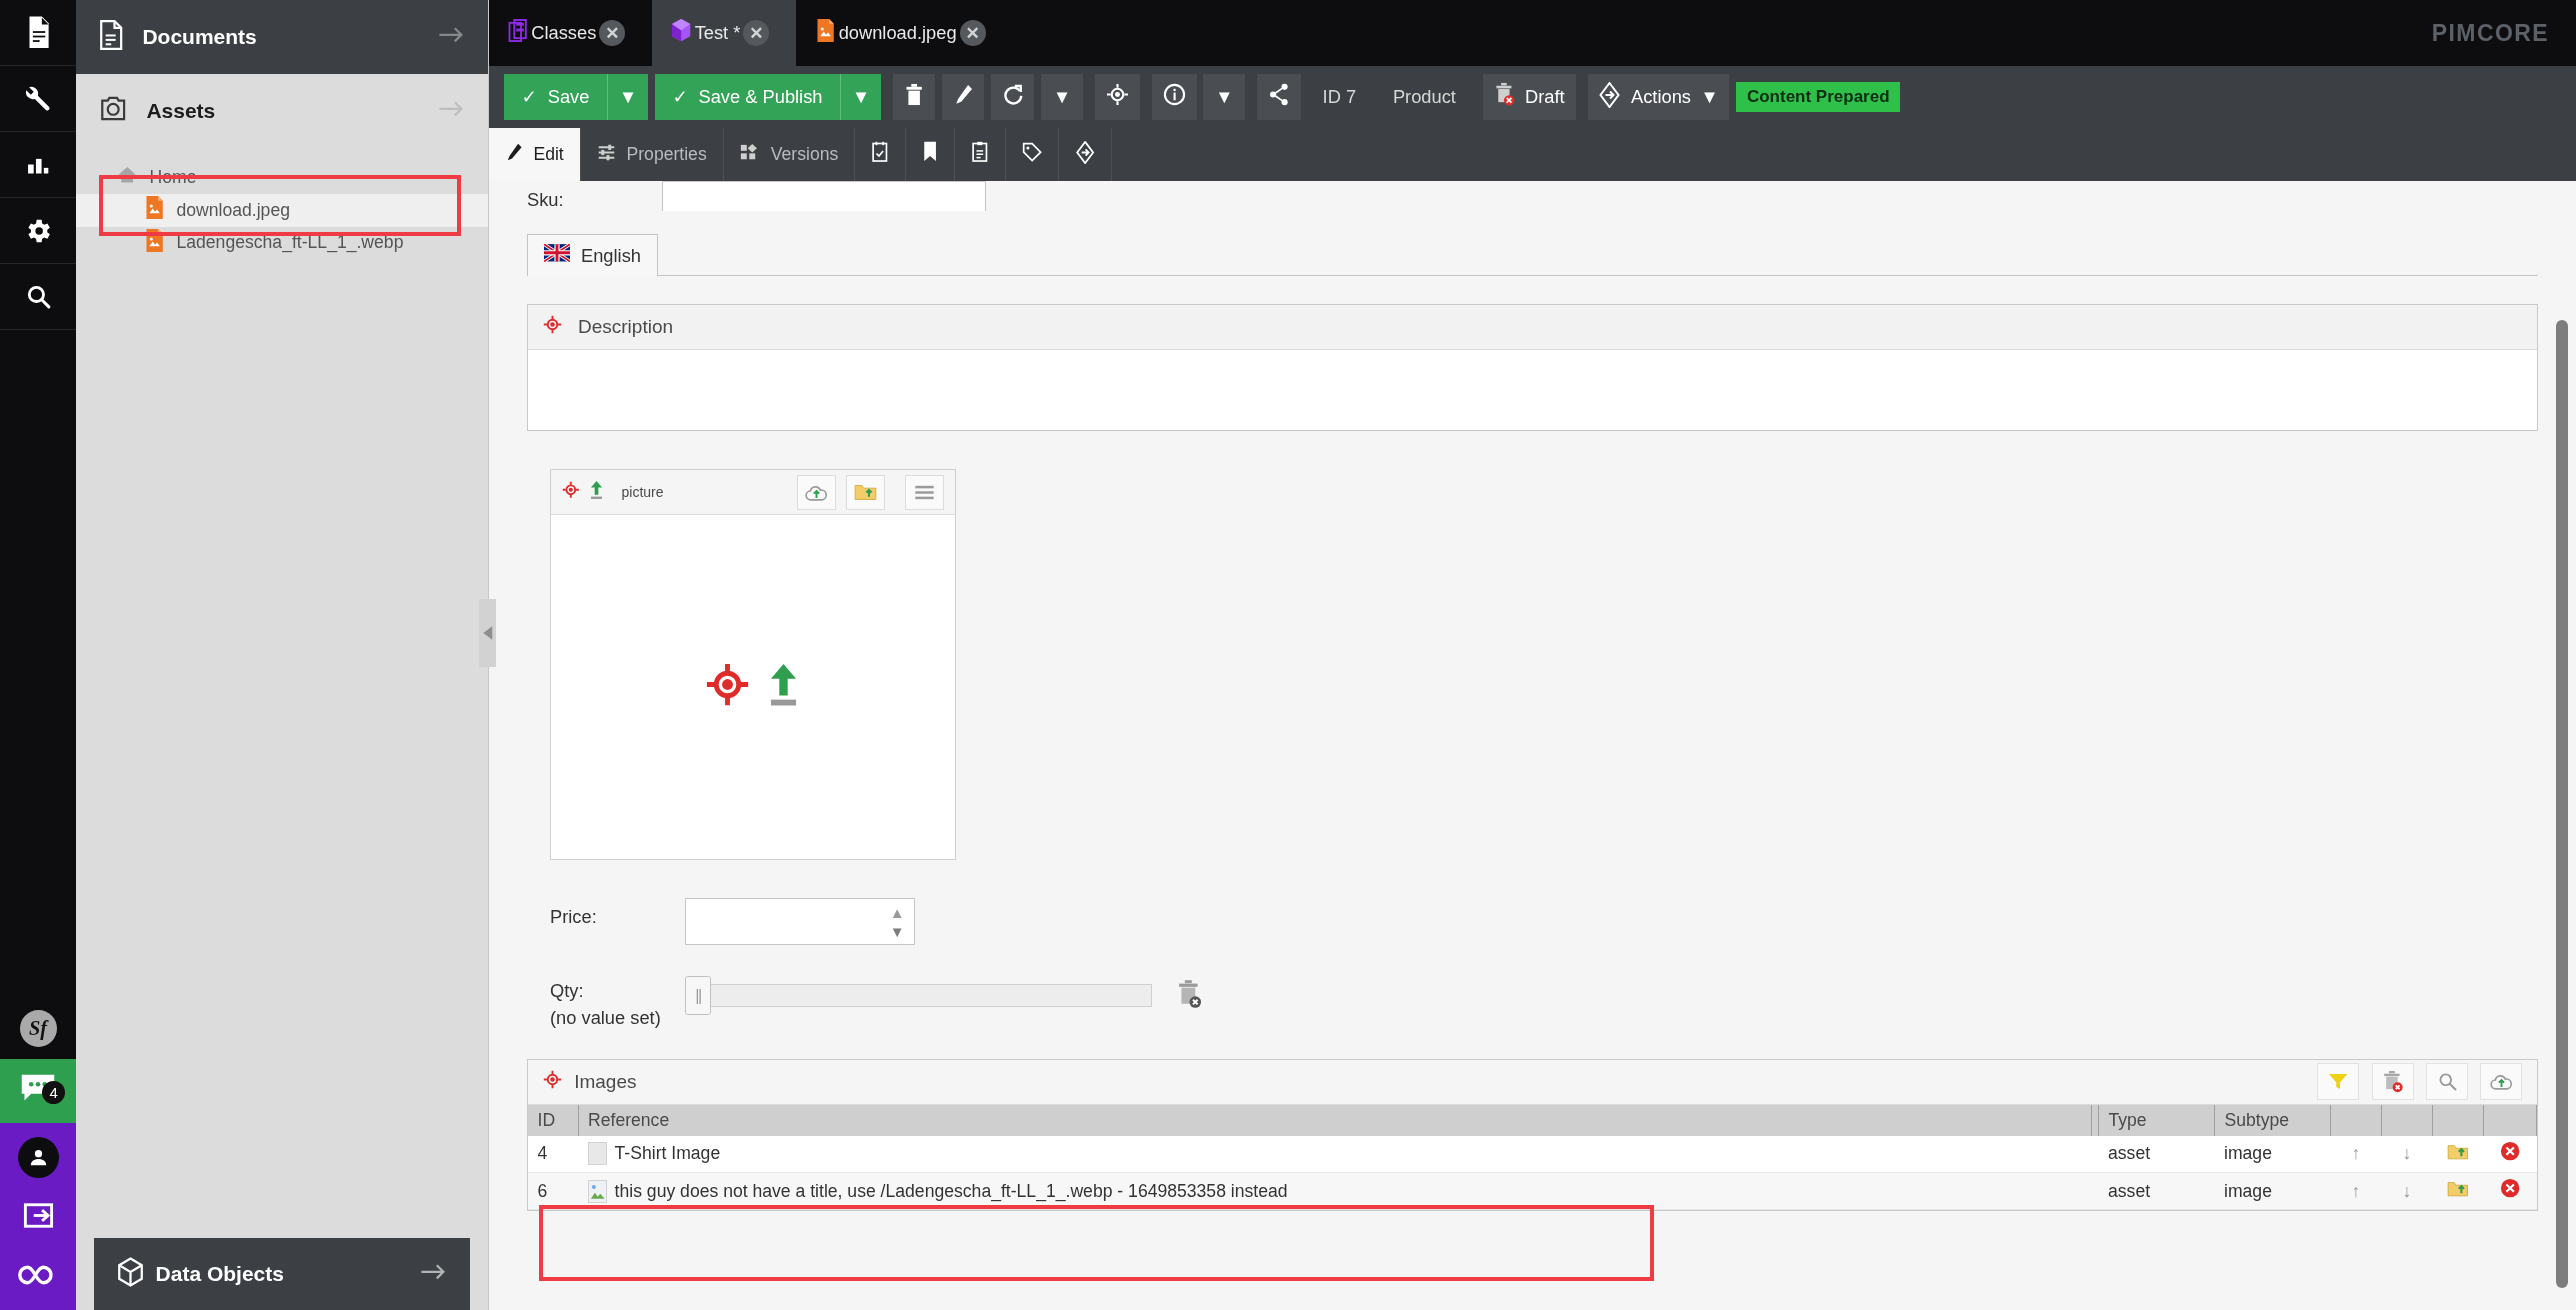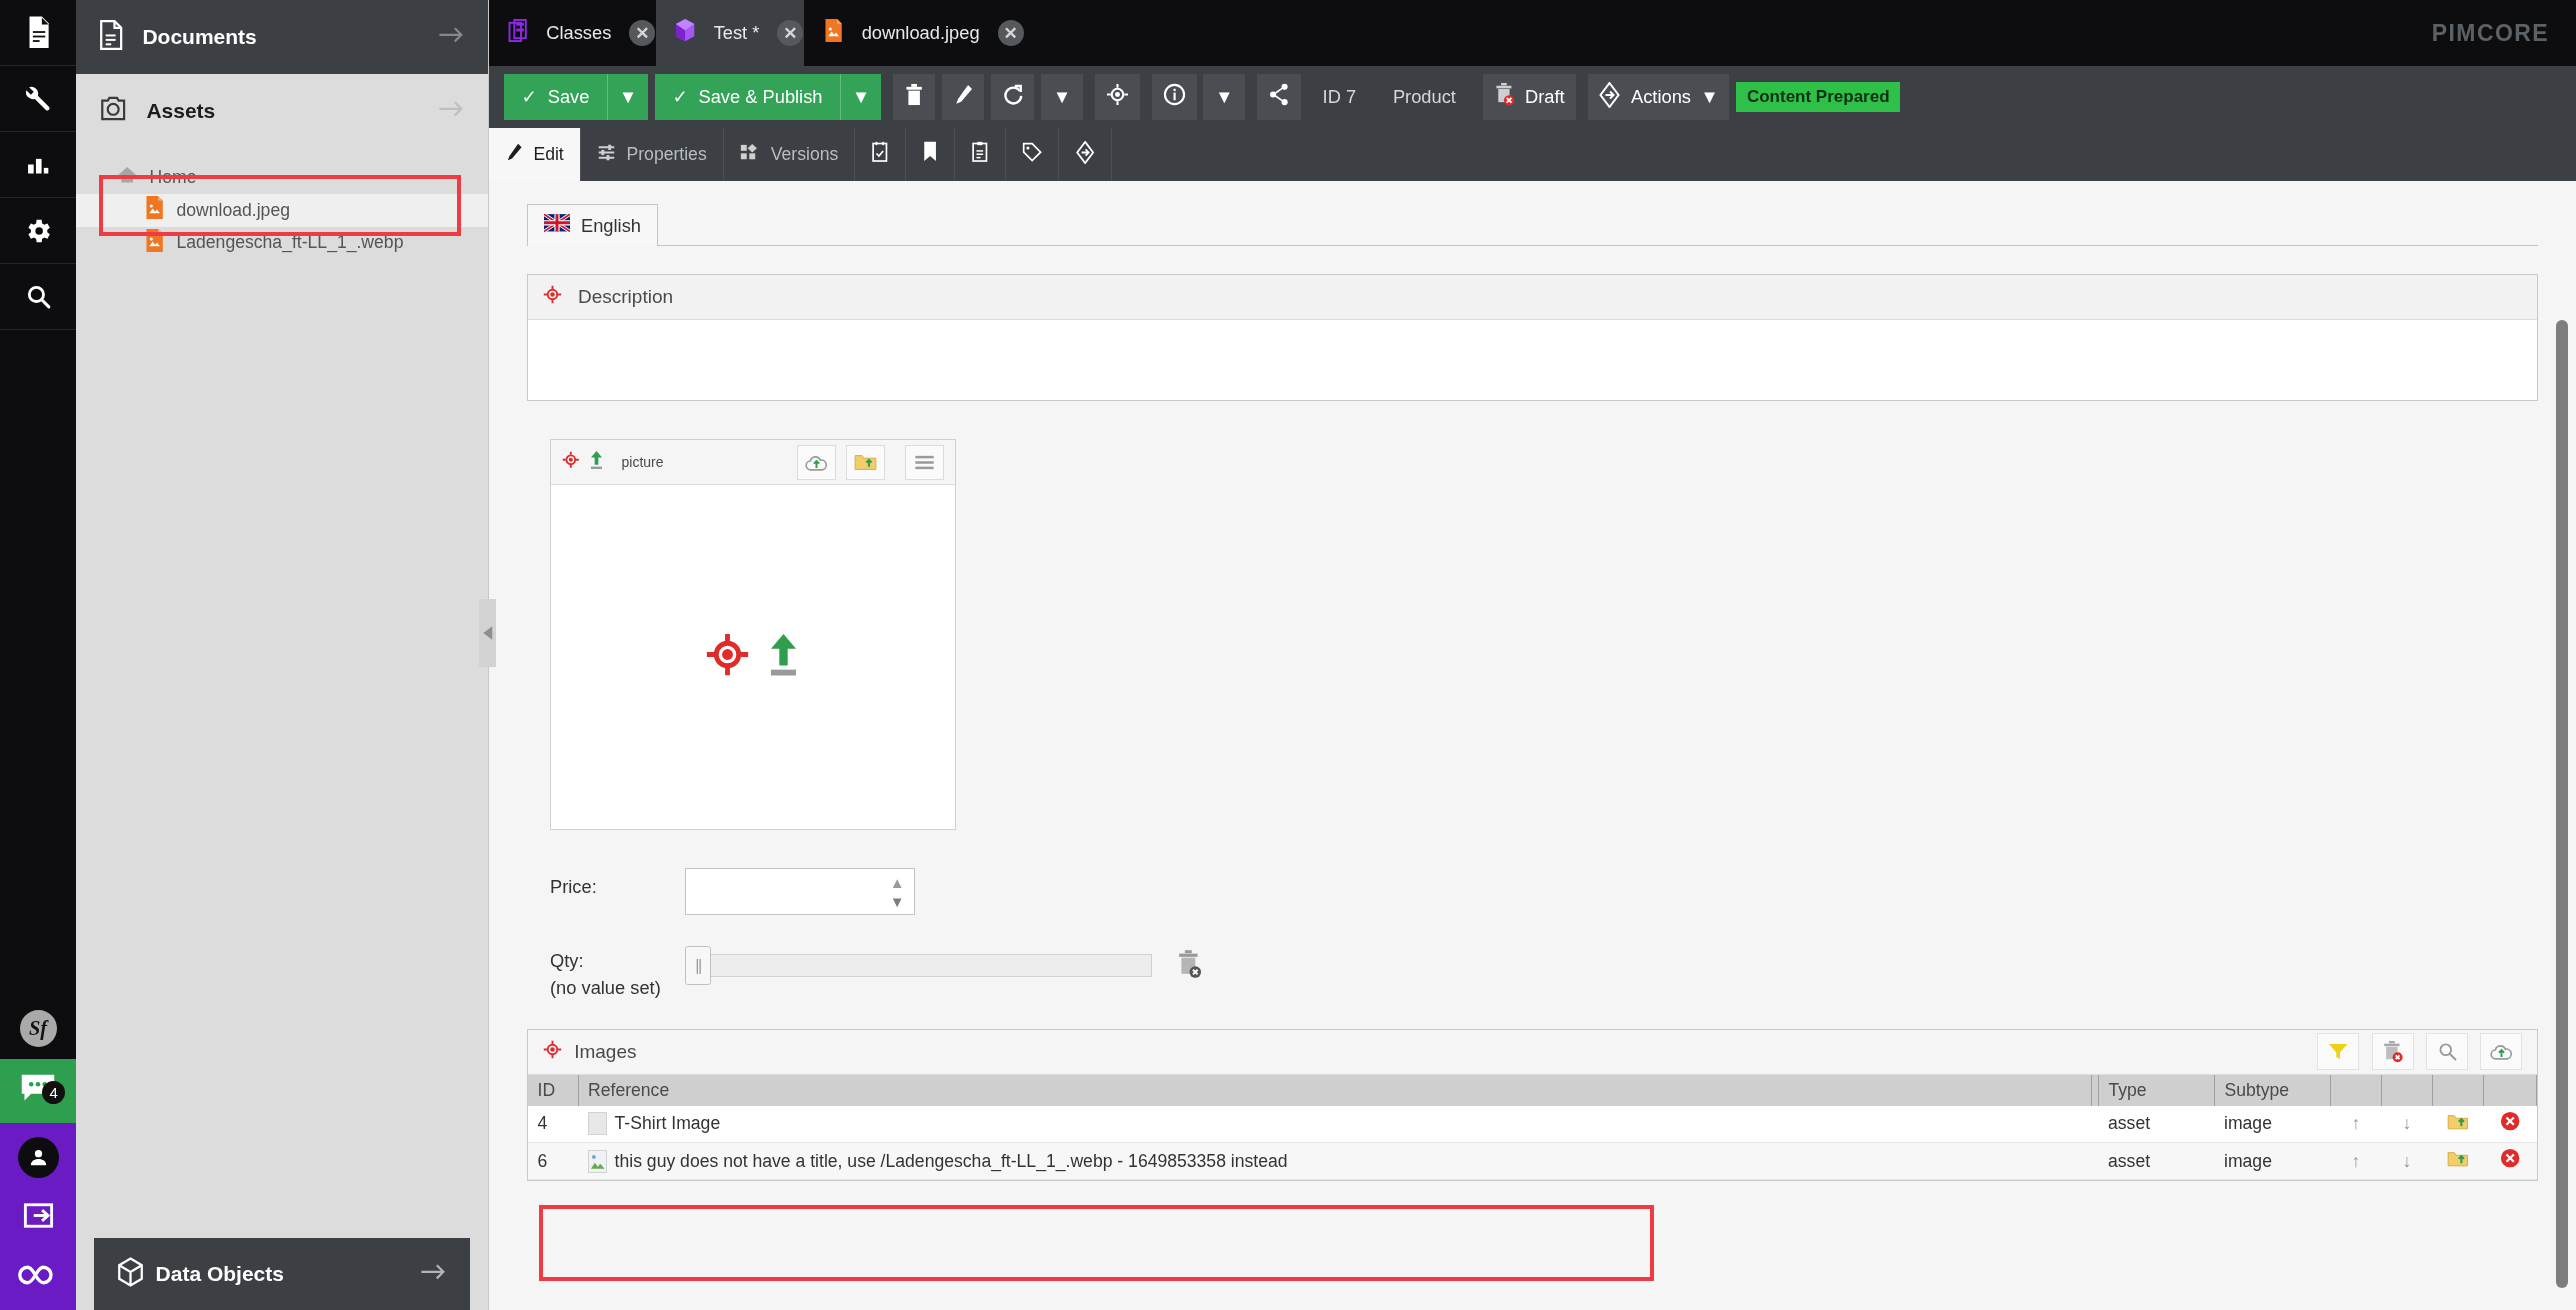--- a/index.html
+++ b/index.html
@@ -46,21 +46,21 @@
   .leftpanel-foot { height:72px; background:#3c4044; display:flex; align-items:center; padding:0 23px; gap:12px; color:#fff;
                     margin:0 17.6px 0 17.6px;}
   .leftpanel-foot .ph-title{ font-size:21px; font-weight:bold; flex:1;}
   .collapse-handle { position:absolute; right:-8.1px; top:599px; width:17.6px; height:68px; background:#d2d2d2;
                      display:flex; align-items:center; justify-content:center; z-index:30;}
 
   
   .main { flex:1 1 auto; display:flex; flex-direction:column; background:#f5f5f5; min-width:0; position:relative;}
 
   .tabbar { height:66px; background:#0d0d0f; display:flex; align-items:flex-end; position:relative;}
-  .etab { height:66px; display:flex; align-items:center; gap:18px; padding:0 1px 0 19px; color:#e9e9e9; font-size:18.3px;}
+  .etab { height:66px; display:flex; align-items:center; gap:3px; padding:0 27px 0 19px; color:#e9e9e9; font-size:18.3px;}
   .etab.active { background:#3c4044;}
   .etab .closebtn { width:26px; height:26px; border-radius:50%; background:#55585c; color:#d5d5d5;
                     display:flex; align-items:center; justify-content:center; font-size:17px; font-weight:bold;}
   .brand { position:absolute; right:27px; top:50%; transform:translateY(-50%); color:#5c6067; font-size:23px;
            letter-spacing:1.4px; font-weight:600;}
 
   .toolbar { height:62px; background:#3c4044; display:flex; align-items:center; gap:6.8px; padding:0 15px; flex:0 0 62px;}
   .tb-green { background:#33a457; color:#fff; height:46px; display:flex; align-items:center; gap:10.8px;
               padding:0 17.6px; font-size:18.3px; }
   .tb-green.split { padding-right:0; gap:0;}
@@ -562,20 +562,24 @@
               <path d="M11 1 20 13l-9 12L2 13z" fill="none" stroke="#fff" stroke-width="2"></path>
               <path d="M7 13h7M11.5 9.5 15 13l-3.5 3.5" fill="none" stroke="#fff" stroke-width="2"></path>
             </svg>
         </span>
       </div>
     </div>
 
     <div class="content">
       <div class="inner">
 
+        <div class="row sku-row">
+          <div class="lbl-col">Sku:</div>
+          <div class="input-box"></div>
+        </div>
 
         <div class="lang-tabs">
           <div class="lang-tab">
             <span>
               <svg width="26" height="17.6" viewBox="0 0 30 20">
                 <rect width="30" height="20" fill="#00247d"></rect>
                 <path d="M0 0l30 20M30 0L0 20" stroke="#fff" stroke-width="4"></path>
                 <path d="M0 0l30 20M30 0L0 20" stroke="#cf142b" stroke-width="2"></path>
                 <path d="M15 0v20M0 10h30" stroke="#fff" stroke-width="6"></path>
                 <path d="M15 0v20M0 10h30" stroke="#cf142b" stroke-width="3.4"></path>

